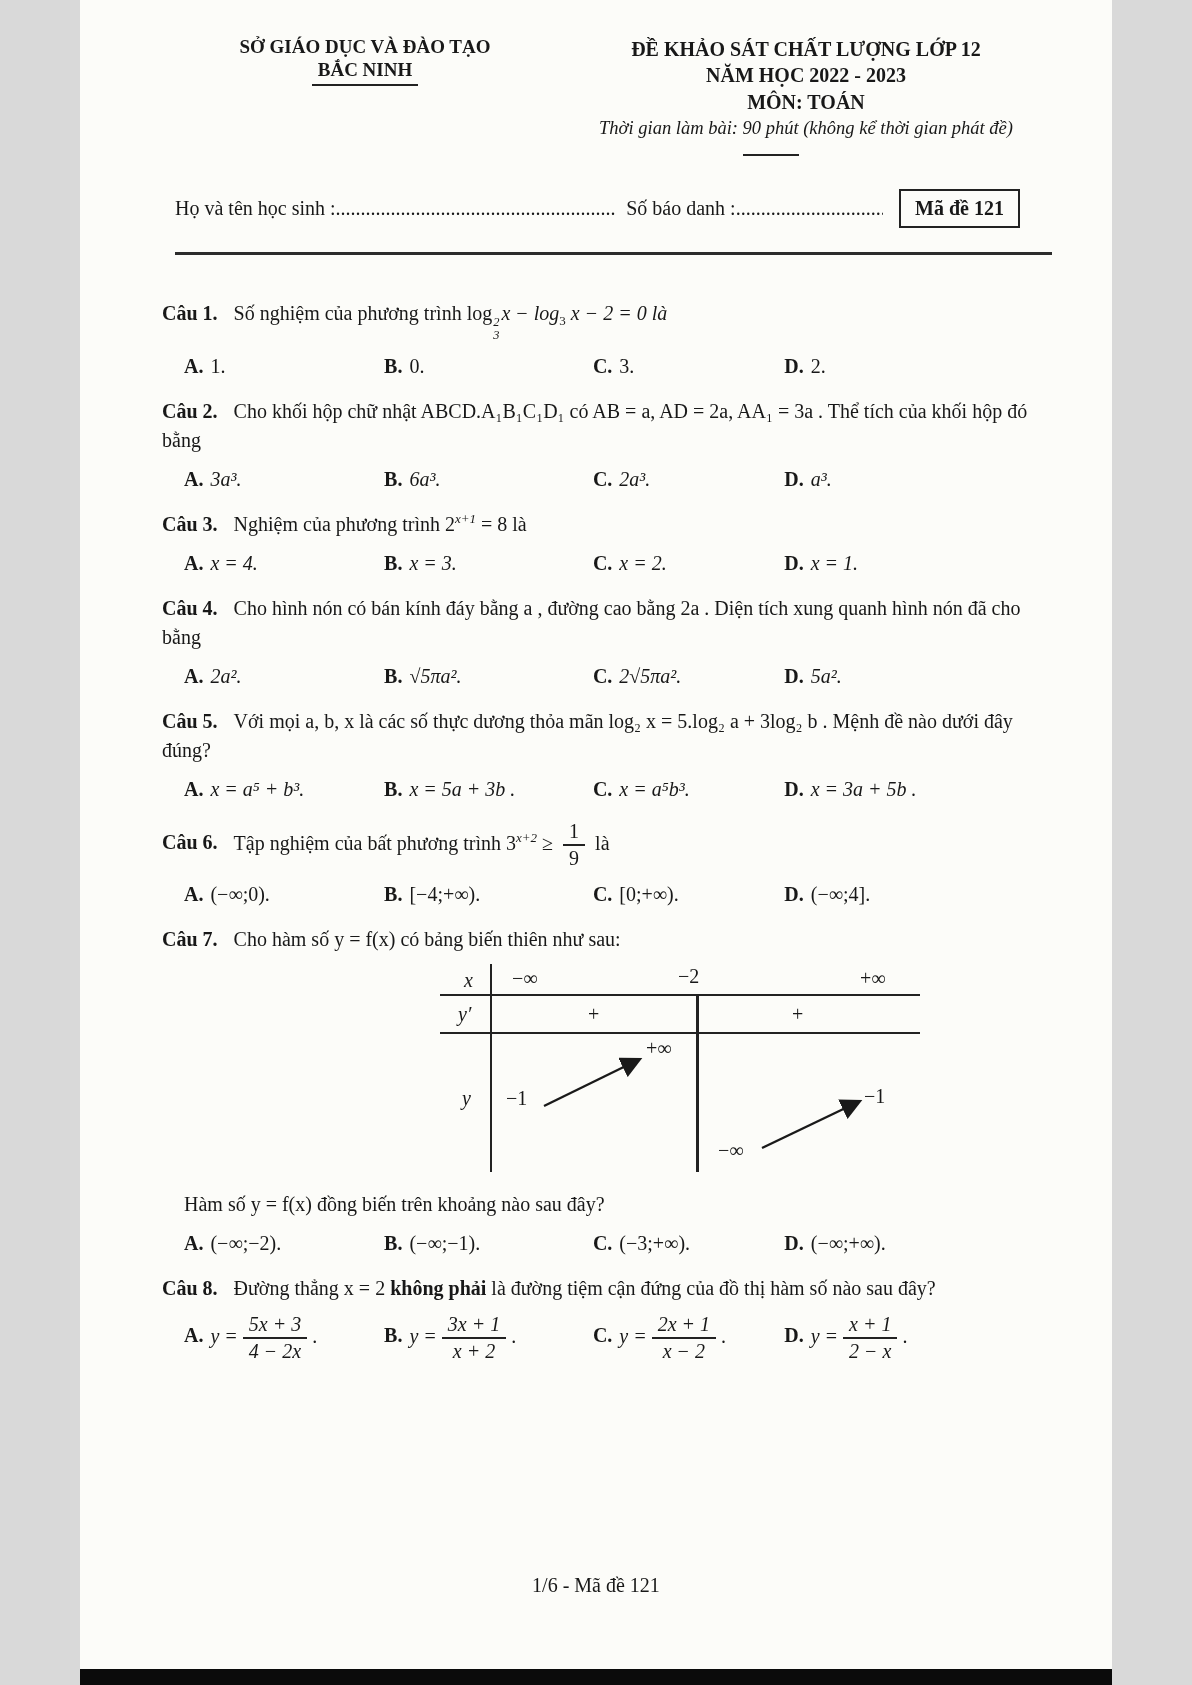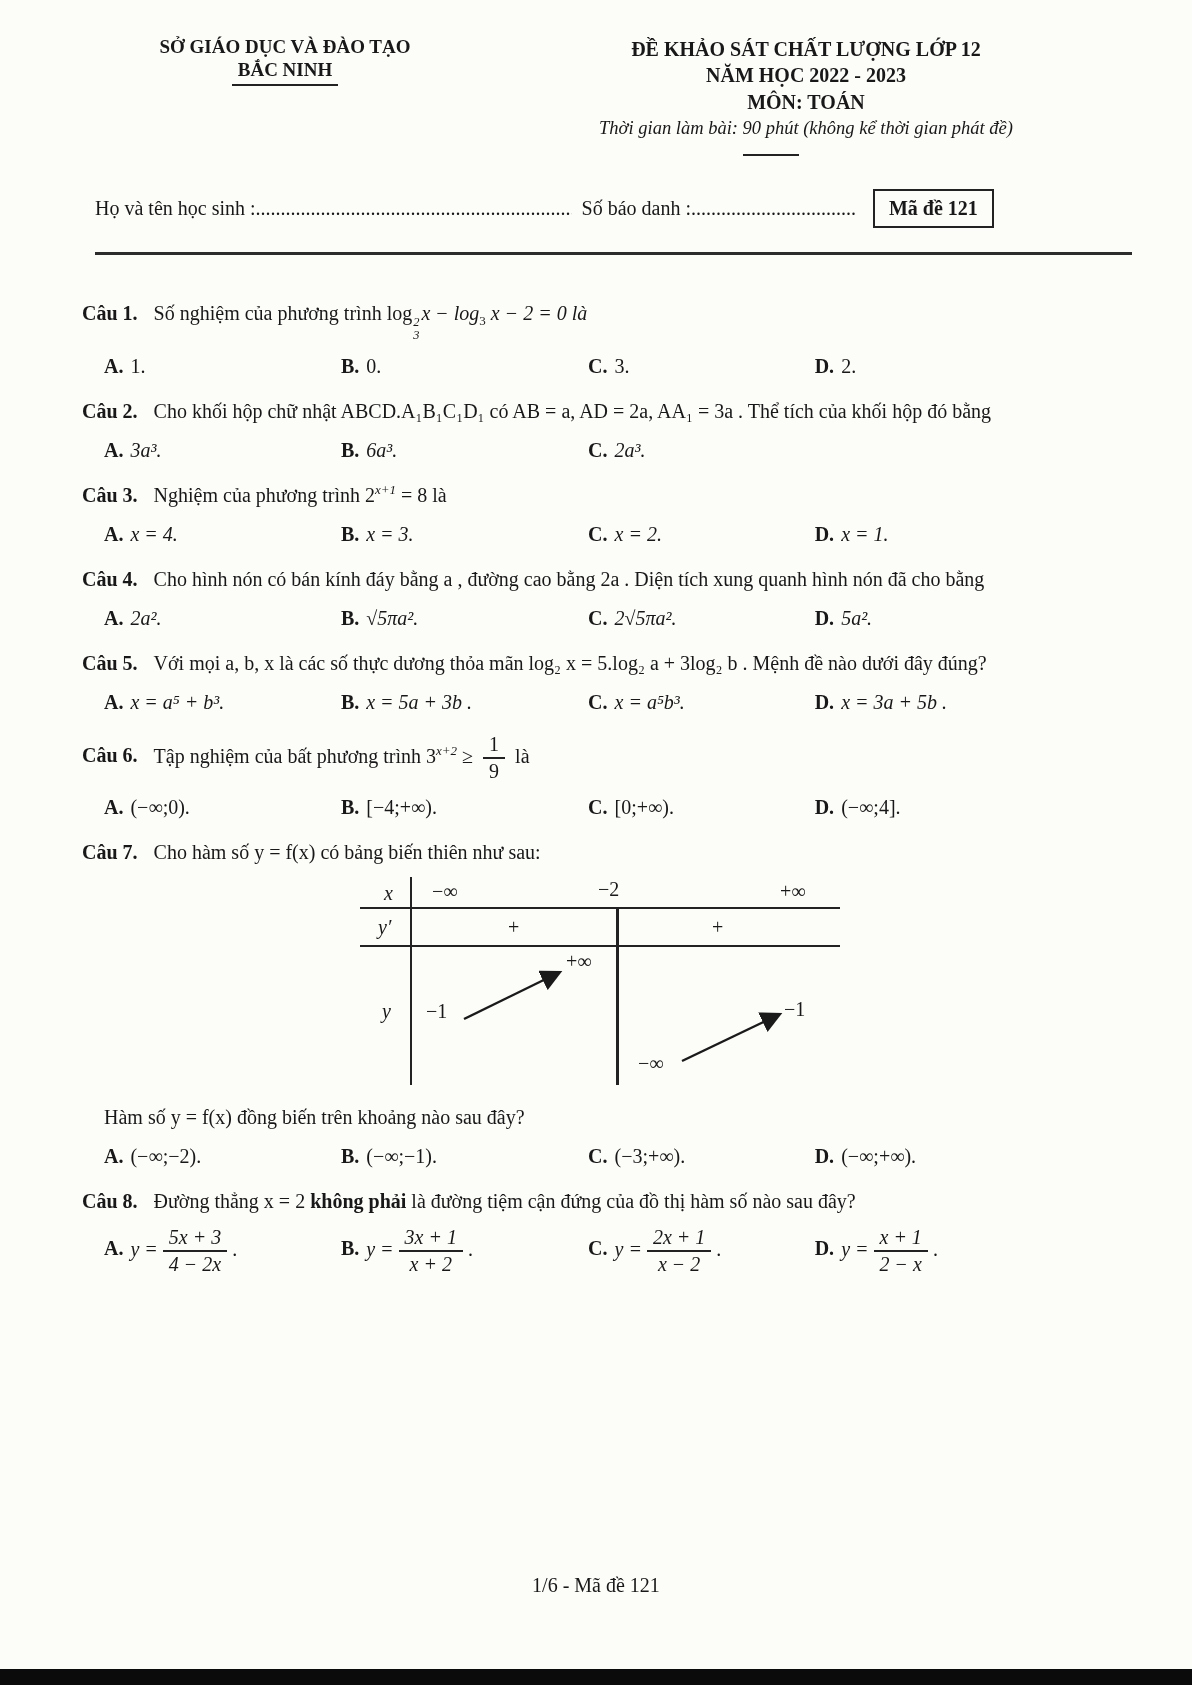--- a/index.html
+++ b/index.html
@@ -1,16 +1,16 @@
 <!DOCTYPE html>
 <html lang="vi"><head>
 <meta charset="utf-8">
 <style>
   html,body{margin:0;padding:0;background:#d9d9d9;}
-  .page{position:relative;width:1192px;height:1685px;margin:0 auto;background:#fcfcf9;
+  .page{position:relative;width:1032px;height:1685px;margin:0 auto;background:#fcfcf9;
         font-family:"Liberation Serif","DejaVu Serif",serif;color:#181818;font-size:20px;overflow:hidden;}
 
   
   .hdr{display:flex;padding:36px 50px 0 100px;}
   .hdr-left{width:370px;text-align:center;flex-shrink:0;}
   .hl1{font-weight:700;font-size:19px;}
   .hl2{font-weight:700;font-size:19px;margin-top:1px;}
   .hl2 .u{display:inline-block;padding:0 6px 3px;border-bottom:2px solid #222;}
   .hnote{margin-top:30px;font-style:italic;font-size:19px;}
   .hdr-right{flex:1;text-align:center;}
@@ -100,20 +100,21 @@
       <span class="opt"><b class="ol">D.</b><span>2.</span></span>
     </div>
 
     <p class="q">
       <b class="ql">Câu 2.</b><span>Cho khối  hộp chữ nhật ABCD.A₁B₁C₁D₁ có AB = a, AD = 2a, AA₁ = 3a . Thể tích của khối hộp đó bằng</span>
     </p>
     <div class="opts">
       <span class="opt"><b class="ol">A.</b><span class="mi">3a³.</span></span>
       <span class="opt"><b class="ol">B.</b><span class="mi">6a³.</span></span>
       <span class="opt"><b class="ol">C.</b><span class="mi">2a³.</span></span>
+      <span class="opt"><b class="ol">D.</b><span class="mi">a³.</span></span>
     </div>
 
     <p class="q">
       <b class="ql">Câu 3.</b><span>Nghiệm của phương trình </span><span>2</span><sup class="exp">x+1</sup><span> = 8 là</span>
     </p>
     <div class="opts">
       <span class="opt"><b class="ol">A.</b><span class="mi">x = 4.</span></span>
       <span class="opt"><b class="ol">B.</b><span class="mi">x = 3.</span></span>
       <span class="opt"><b class="ol">C.</b><span class="mi">x = 2.</span></span>
       <span class="opt"><b class="ol">D.</b><span class="mi">x = 1.</span></span>

